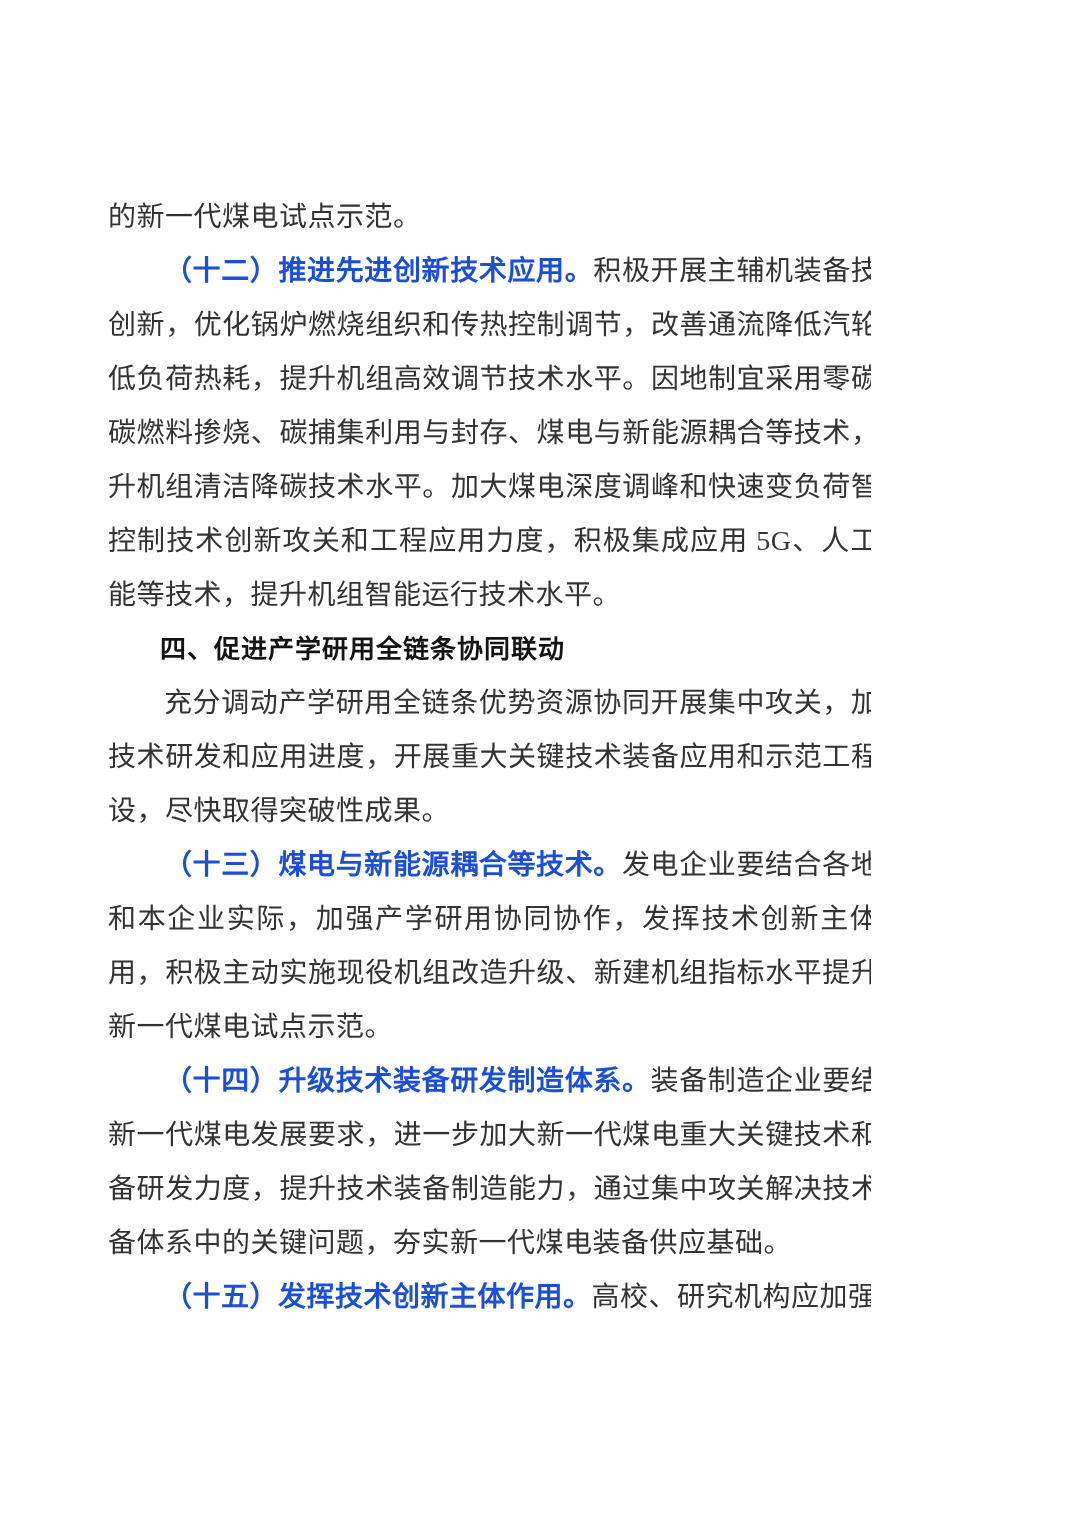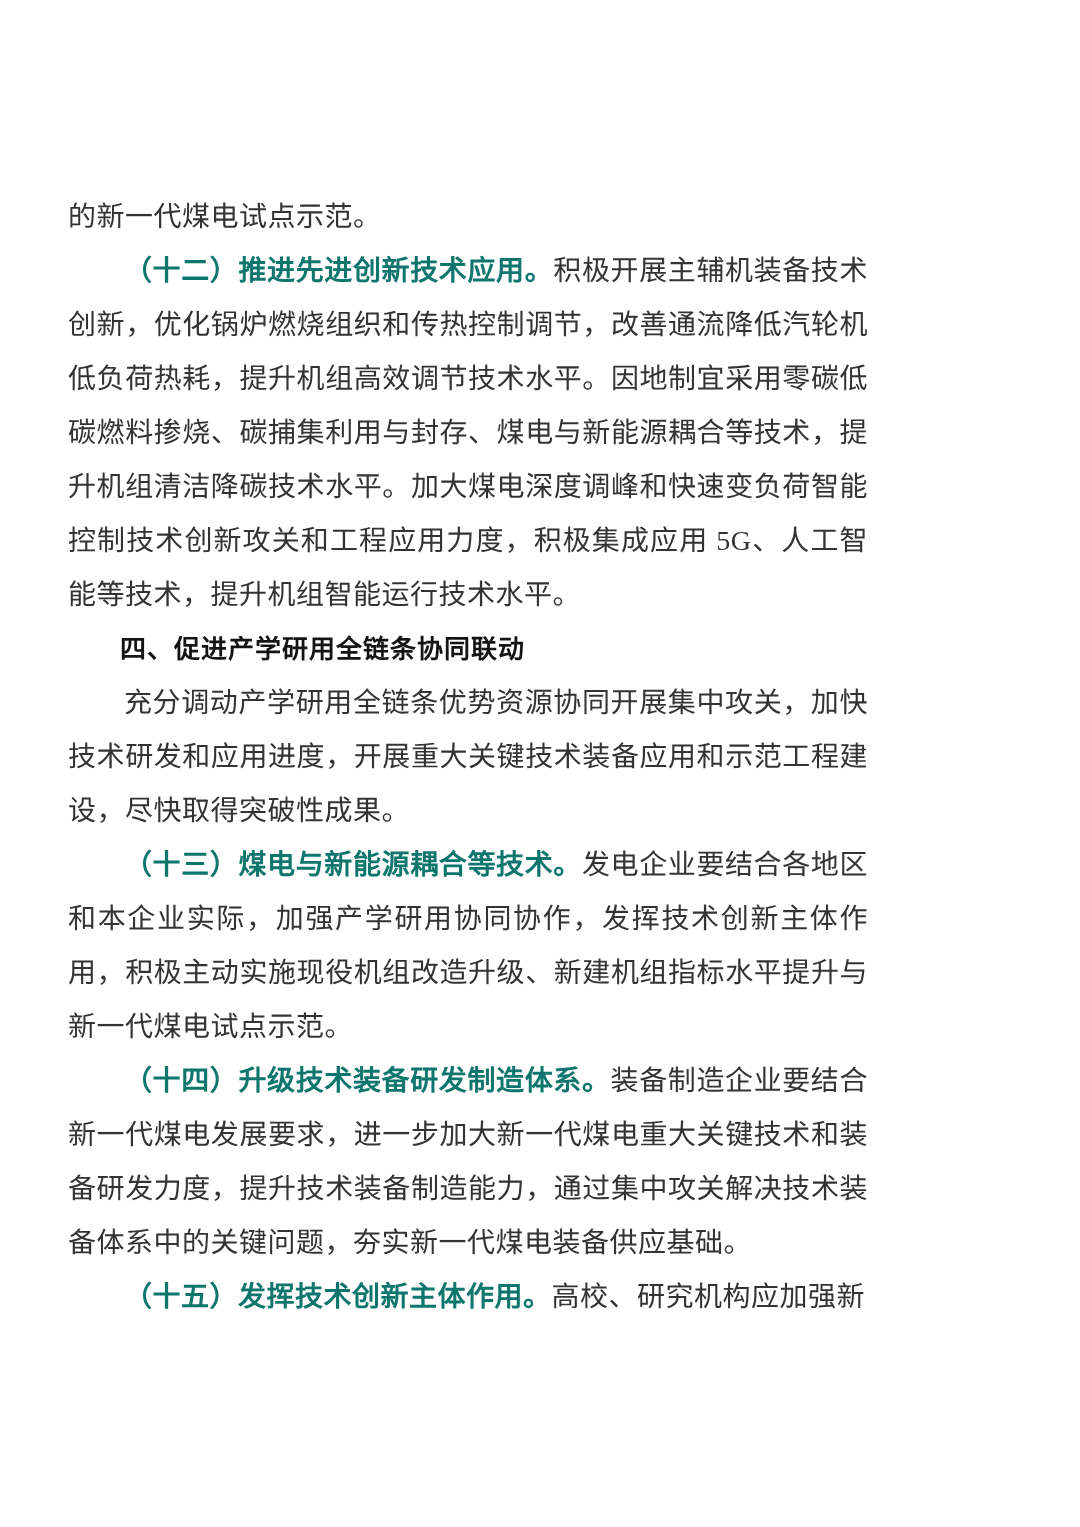--- a/index.html
+++ b/index.html
@@ -6,42 +6,42 @@
     margin: 0;
     padding: 0;
     background: #ffffff;
   }
   .page {
     position: relative;
     width: 871px;
     height: 1527px;
     background: #ffffff;
     box-sizing: border-box;
-    padding: 190px 140px 0 68px;
+    padding: 190px 140px 0 108px;
     overflow: hidden;
   }
   .doc-body {
     width: 800px;
     font-family: "Liberation Serif", "DejaVu Serif", serif;
     font-size: 28px;
     line-height: 54px;
     color: #333333;
     text-align: justify;
     letter-spacing: 0.5px;
   }
   .para {
     margin: 0;
     text-indent: 2em;
   }
   .para.no-indent {
     text-indent: 0;
   }
   .lead {
     font-weight: 700;
-    color: #0f766e;
+    color: #1d4ed8;
   }
   .section-heading {
     margin: 0;
     text-indent: 2em;
     font-family: "Liberation Sans", "DejaVu Sans", sans-serif;
     font-weight: 700;
     font-size: 26px;
     line-height: 54px;
     color: #141414;
     text-align: left;

